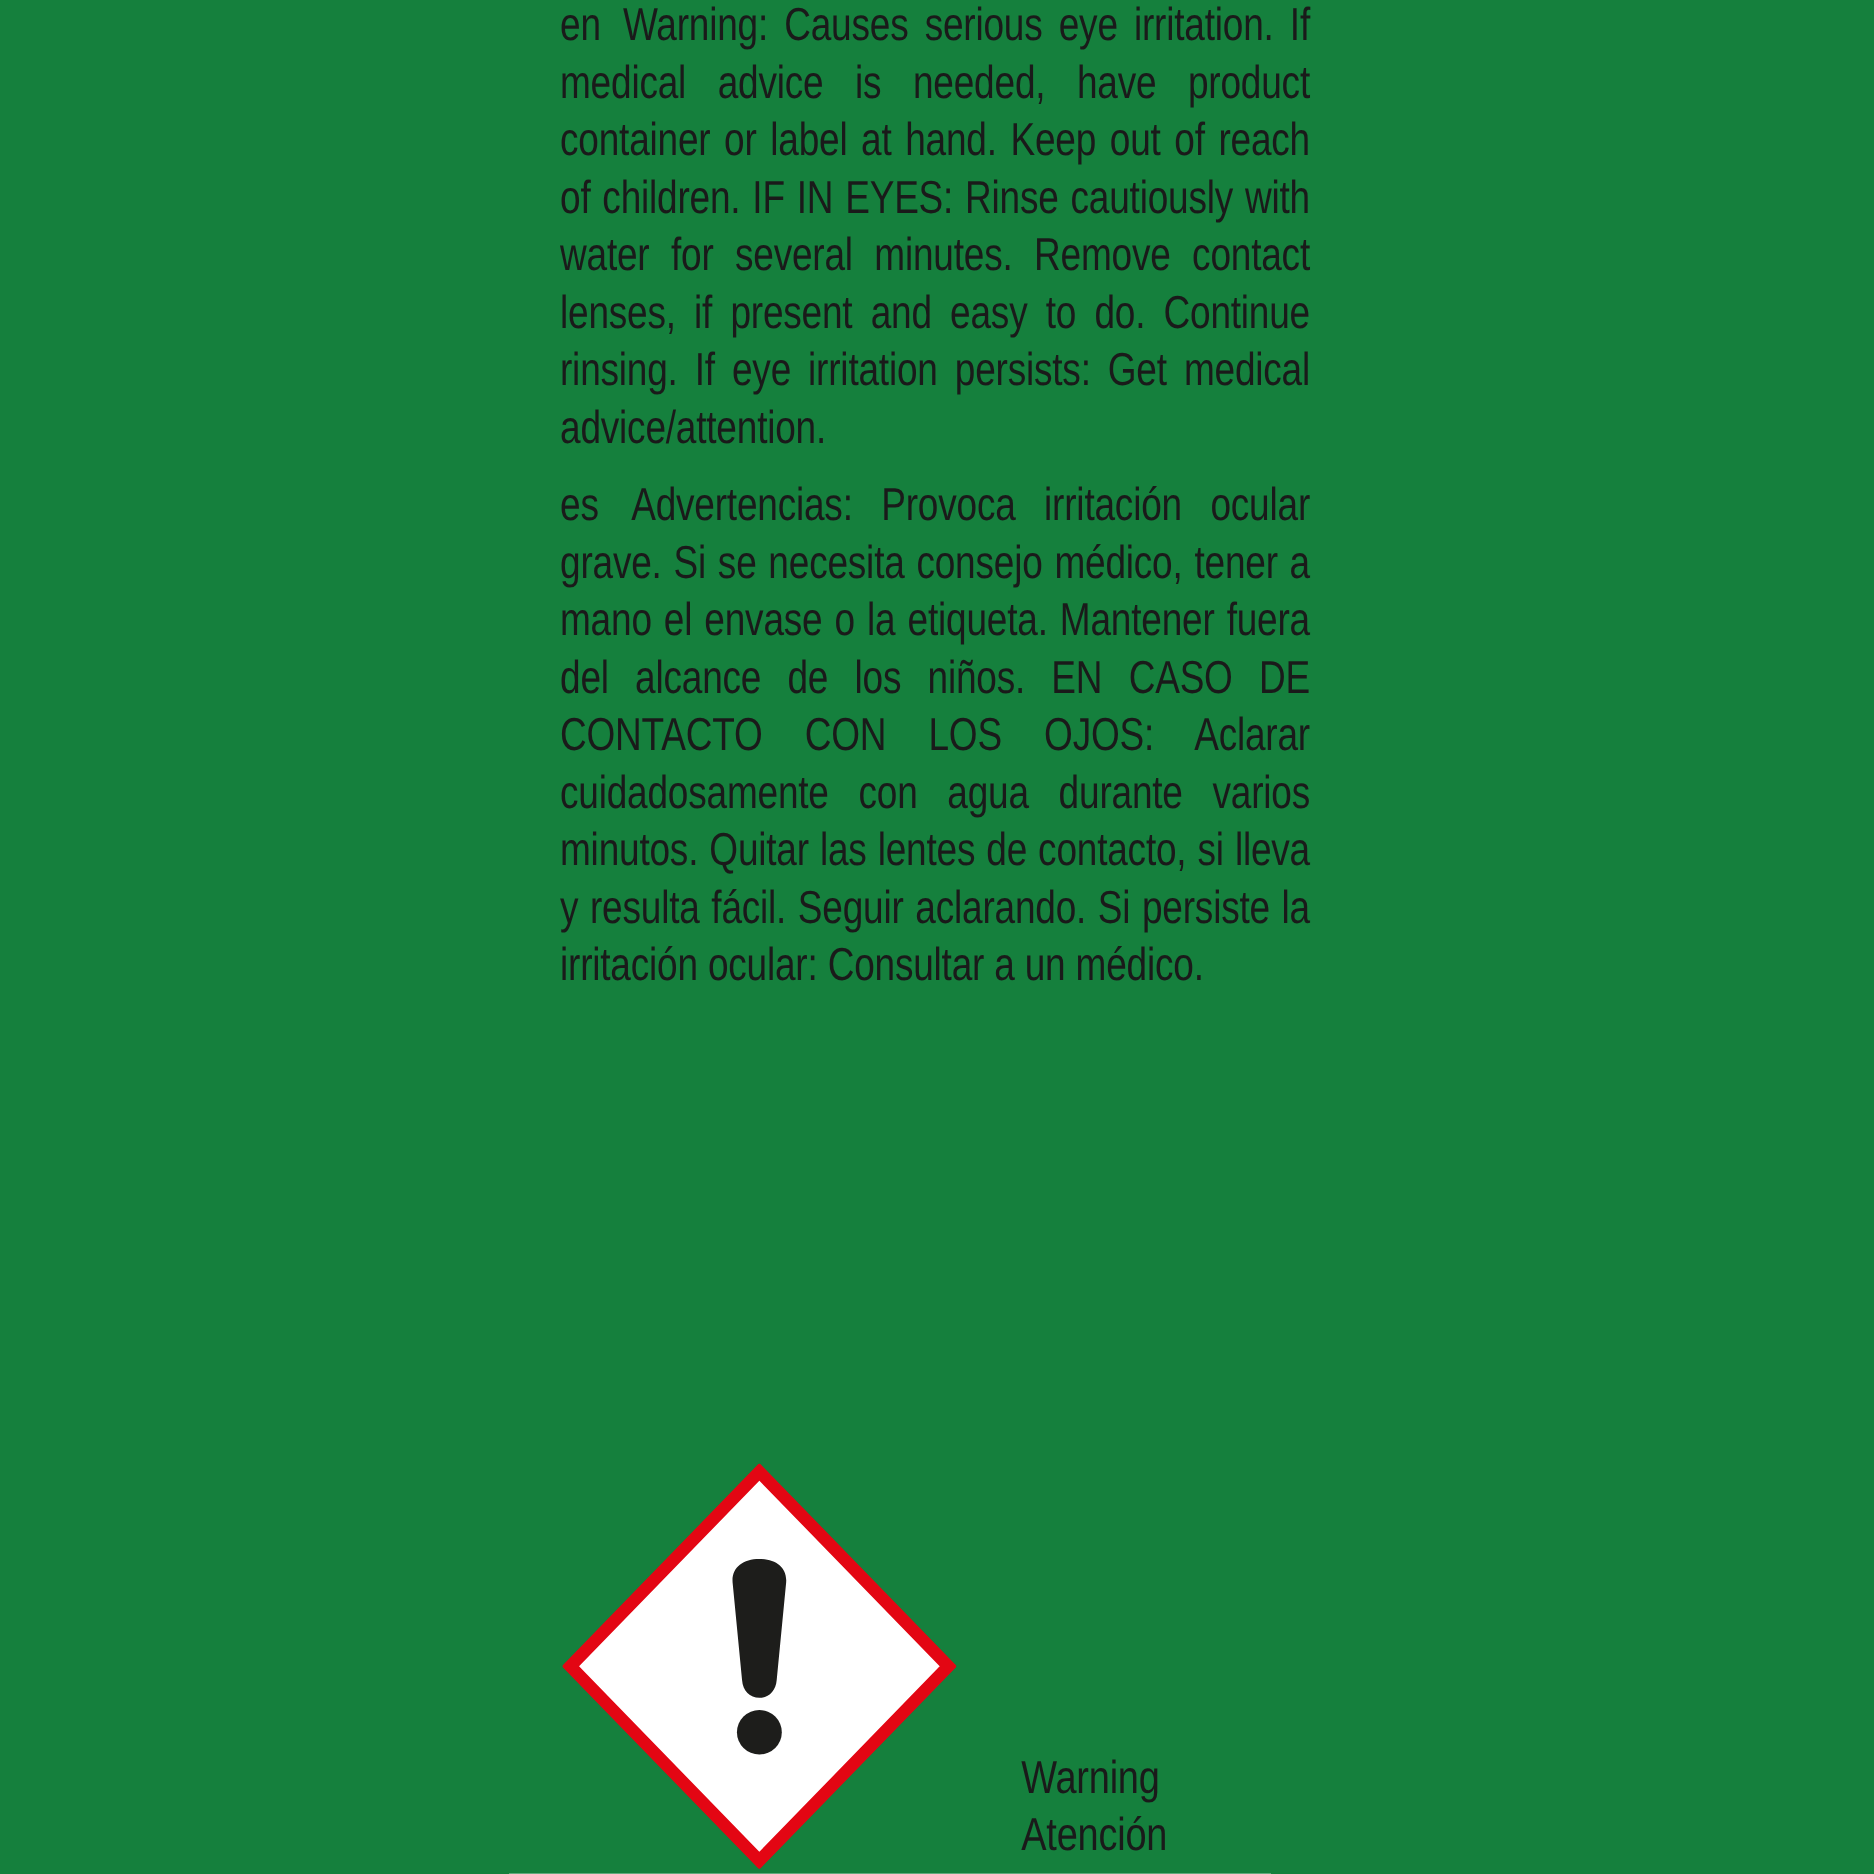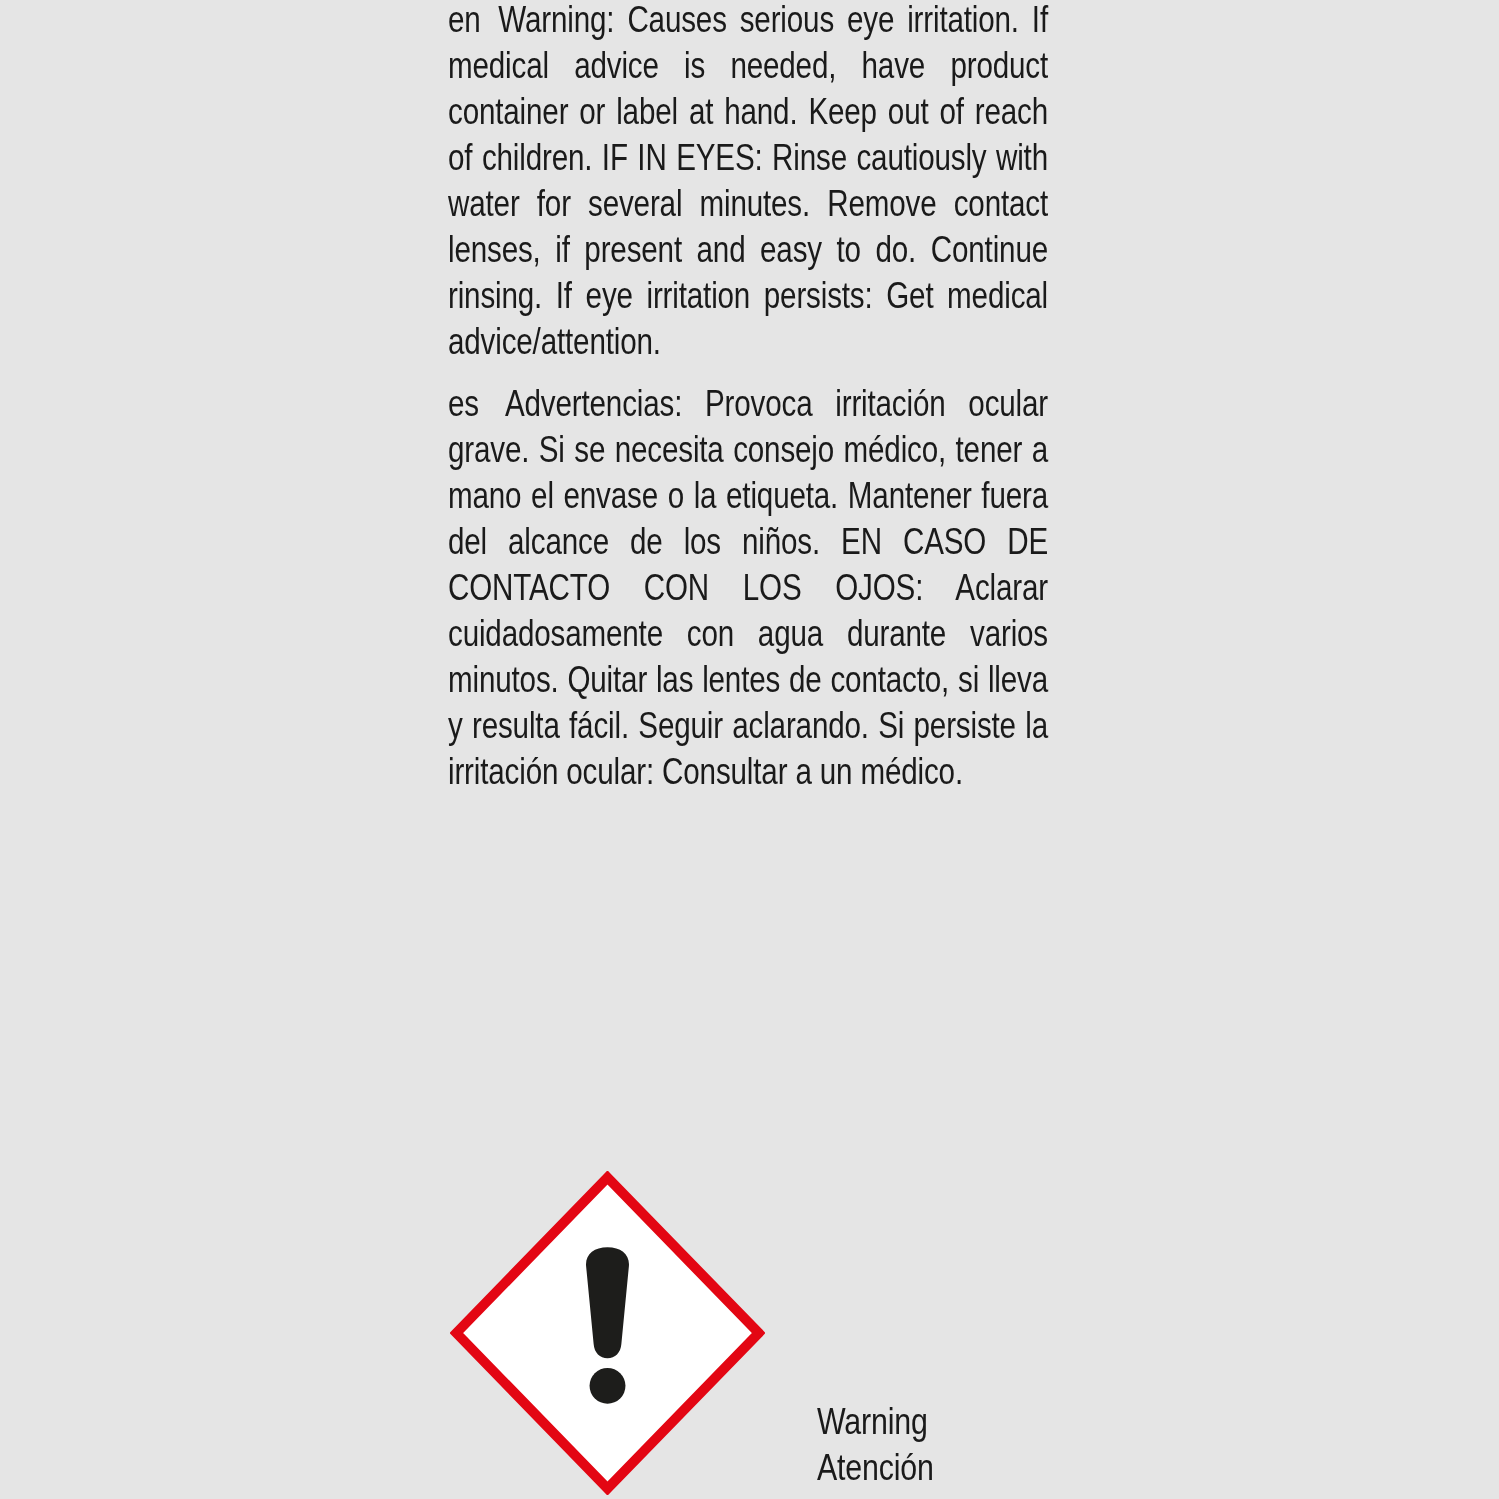--- a/index.html
+++ b/index.html
@@ -1,21 +1,21 @@
 <!DOCTYPE html>
 <html><head>
 <meta charset="utf-8">
 <style>
   html, body { margin: 0; padding: 0; }
   body { background: #ffffff; font-family: "Liberation Sans", sans-serif; }
   #canvas {
     position: relative;
     width: 1499px;
     height: 1499px;
-    background: #e5e5e5;
+    background: #15803d;
     overflow: hidden;
   }
   
   .text-col {
     position: absolute;
     left: 448px;
     top: -3px;
     width: 600px;
   }
   .text-col .condense {

